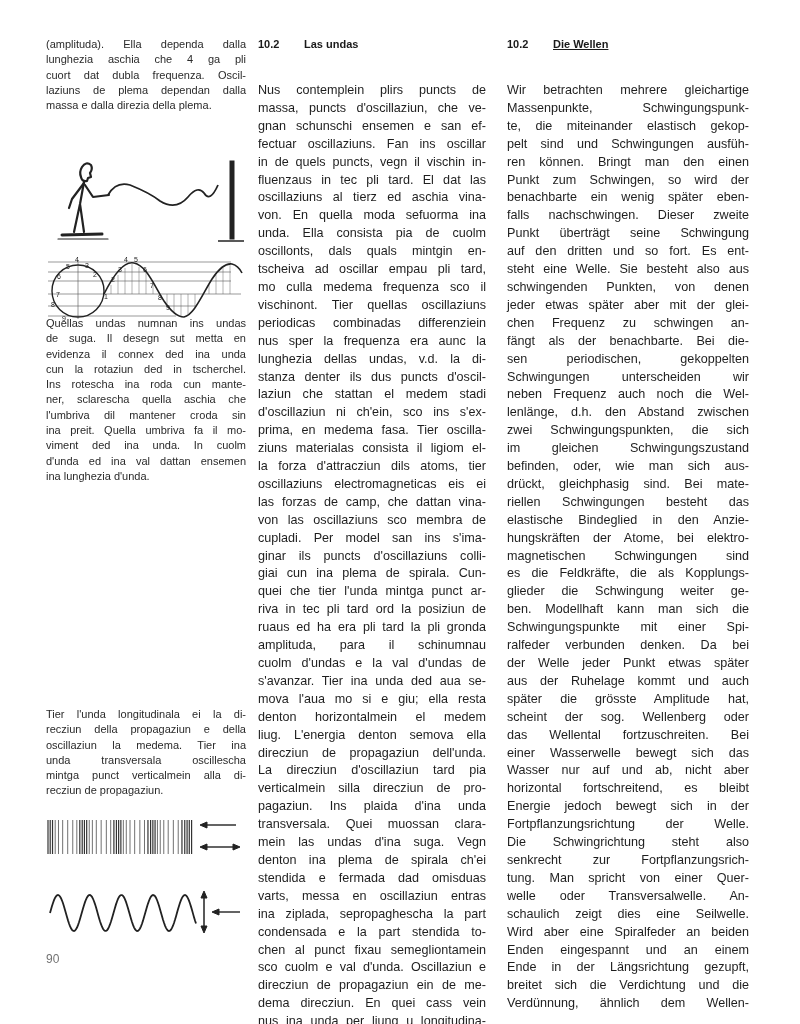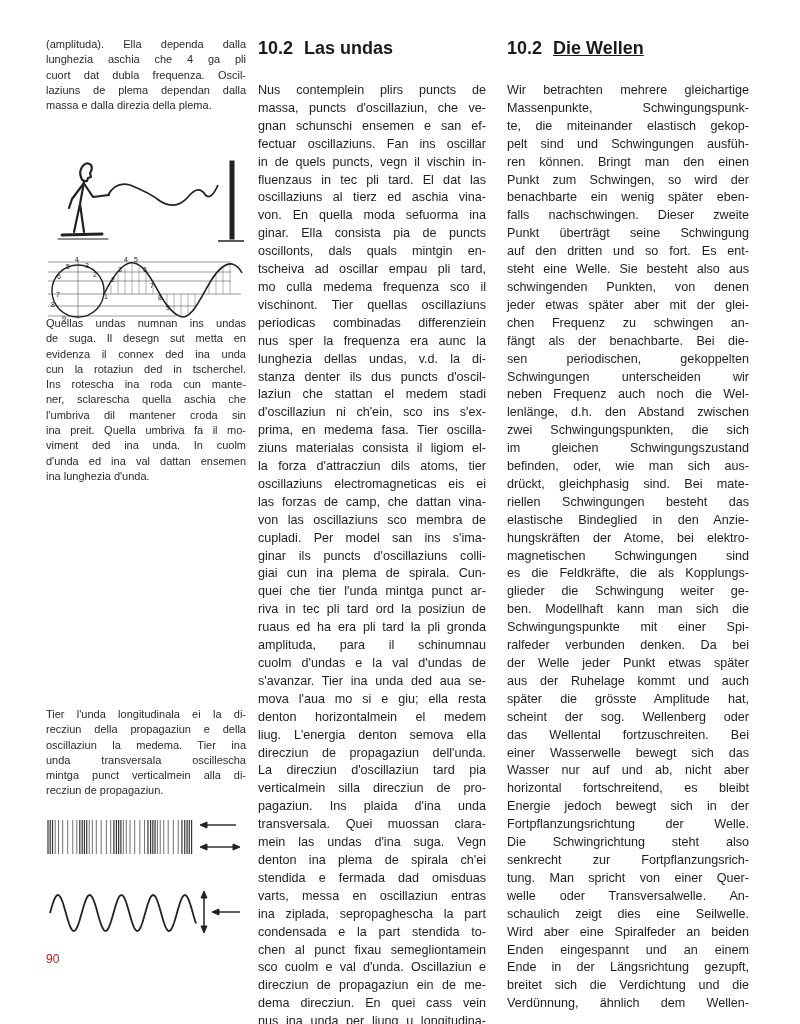--- a/index.html
+++ b/index.html
@@ -20,27 +20,27 @@
     hyphens: manual;
   }
   .para span.line { display: block; text-align: justify; text-align-last: justify; white-space: nowrap; }
   .para span.line.last { text-align-last: left; }
 
   .left-text { font-size: 11px; line-height: 15.3px; color: #2a2a2a; }
   .main-text { font-size: 12.6px; line-height: 17.9px; color: #1e1e1e; }
 
   .heading {
     position: absolute; margin: 0;
-    font-size: 18px; font-weight: bold; color: #1a1a1a;
+    font-size: 11px; font-weight: bold; color: #1a1a1a;
     white-space: nowrap;
   }
   .heading .num { display: inline-block; width: 46px; }
 
   .figure { position: absolute; }
-  .page-number { position: absolute; font-size: 12px; color: #b91c1c; }
+  .page-number { position: absolute; font-size: 12px; color: #737373; }
 </style>
 </head>
 <body>
 
 <div class="col col-left">
 
   <div class="para left-text" style="top:37px; width:200px;">
       <span class="line">(amplituda). Ella dependa dalla</span>
       <span class="line">lunghezia aschia che 4 ga pli</span>
       <span class="line">cuort dat dubla frequenza. Oscil-</span>
@@ -222,21 +222,21 @@
   </h2>
   <div class="para main-text" style="top:82px; width:228px;">
       <span class="line">Nus contemplein plirs puncts de</span>
       <span class="line">massa, puncts d'oscillaziun, che ve-</span>
       <span class="line">gnan schunschi ensemen e san ef-</span>
       <span class="line">fectuar oscillaziuns. Fan ins oscillar</span>
       <span class="line">in de quels puncts, vegn il vischin in-</span>
       <span class="line">fluenzaus in tec pli tard. El dat las</span>
       <span class="line">oscillaziuns al tierz ed aschia vina-</span>
       <span class="line">von. En quella moda sefuorma ina</span>
-      <span class="line">ginar. Ella consista pia de puncts</span>
+      <span class="line">unda. Ella consista pia de cuolm</span>
       <span class="line">oscillonts, dals quals mintgin en-</span>
       <span class="line">tscheiva ad oscillar empau pli tard,</span>
       <span class="line">mo culla medema frequenza sco il</span>
       <span class="line">vischinont. Tier quellas oscillaziuns</span>
       <span class="line">periodicas combinadas differenziein</span>
       <span class="line">nus sper la frequenza era aunc la</span>
       <span class="line">lunghezia dellas undas, v.d. la di-</span>
       <span class="line">stanza denter ils dus puncts d'oscil-</span>
       <span class="line">laziun che stattan el medem stadi</span>
       <span class="line">d'oscillaziun ni ch'ein, sco ins s'ex-</span>

